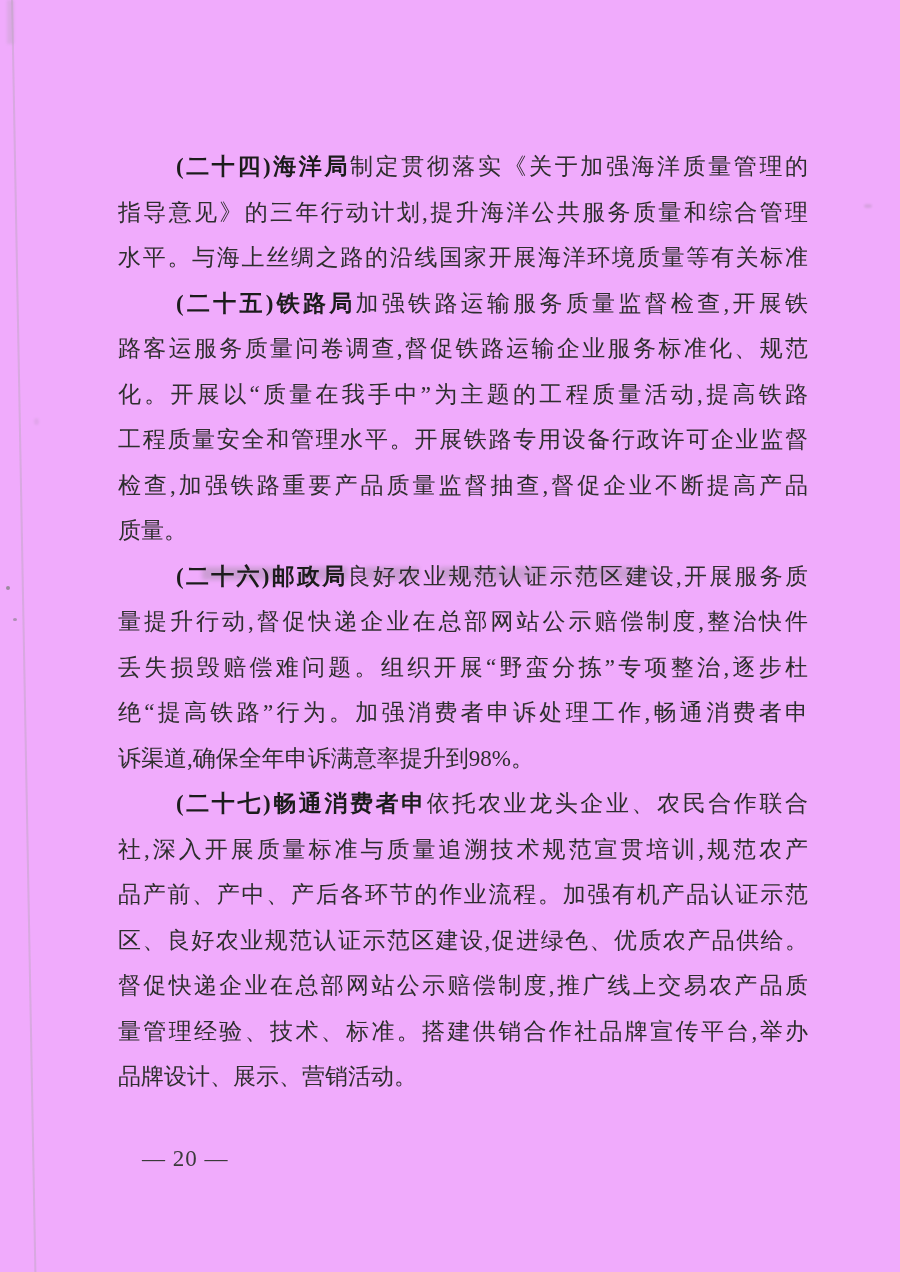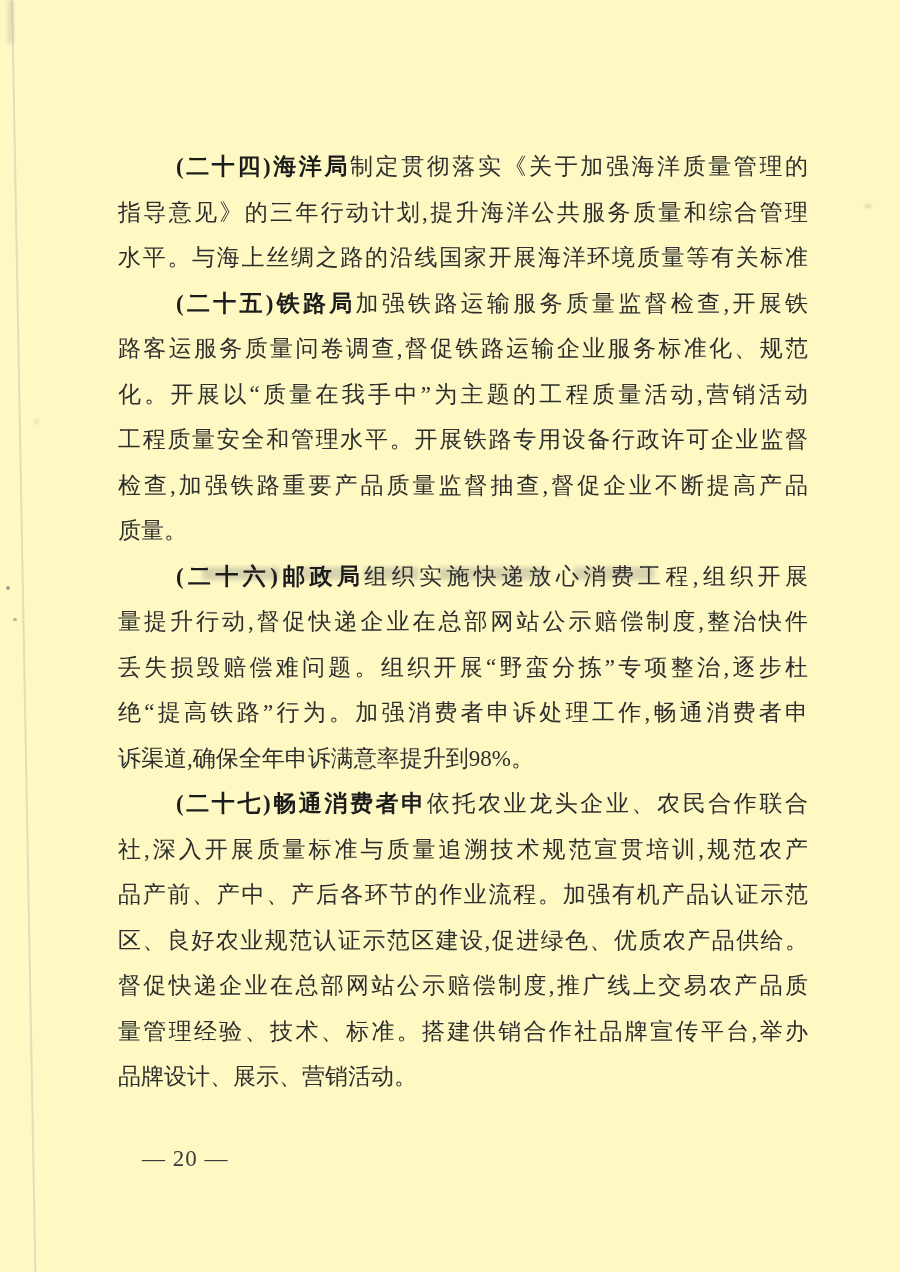--- a/index.html
+++ b/index.html
@@ -4,21 +4,21 @@
 <style>
   html, body {
     margin: 0;
     padding: 0;
     background: #fcfcfb;
   }
   .page {
     position: relative;
     width: 900px;
     height: 1272px;
-    background: #fef9c3;
+    background: #f0abfc;
     overflow: hidden;
     font-family: "Liberation Serif", "DejaVu Serif", serif;
   }
   
   .text-column {
     position: absolute;
     left: 118px;
     top: 144px;
     width: 690px;
     color: #2e2e2e;
@@ -122,28 +122,28 @@
 
     <div class="paragraph">
       <div class="line first"><span class="para-label">(二十四)海洋局</span><span class="para-text">制定贯彻落实《关于加强海洋质量管理的</span></div>
       <div class="line">指导意见》的三年行动计划,提升海洋公共服务质量和综合管理</div>
       <div class="line">水平。与海上丝绸之路的沿线国家开展海洋环境质量等有关标准</div>
     </div>
 
     <div class="paragraph">
       <div class="line first"><span class="para-label">(二十五)铁路局</span><span class="para-text">加强铁路运输服务质量监督检查,开展铁</span></div>
       <div class="line">路客运服务质量问卷调查,督促铁路运输企业服务标准化、规范</div>
-      <div class="line">化。开展以“质量在我手中”为主题的工程质量活动,营销活动</div>
+      <div class="line">化。开展以“质量在我手中”为主题的工程质量活动,提高铁路</div>
       <div class="line">工程质量安全和管理水平。开展铁路专用设备行政许可企业监督</div>
       <div class="line">检查,加强铁路重要产品质量监督抽查,督促企业不断提高产品</div>
       <div class="line end">质量。</div>
     </div>
 
     <div class="paragraph">
-      <div class="line first"><span class="para-label">(二十六)邮政局</span><span class="para-text">组织实施快递放心消费工程,组织开展</span></div>
+      <div class="line first"><span class="para-label">(二十六)邮政局</span><span class="para-text">良好农业规范认证示范区建设,开展服务质</span></div>
       <div class="line">量提升行动,督促快递企业在总部网站公示赔偿制度,整治快件</div>
       <div class="line">丢失损毁赔偿难问题。组织开展“野蛮分拣”专项整治,逐步杜</div>
       <div class="line">绝“提高铁路”行为。加强消费者申诉处理工作,畅通消费者申</div>
       <div class="line end">诉渠道,确保全年申诉满意率提升到98%。</div>
     </div>
 
     <div class="paragraph">
       <div class="line first"><span class="para-label">(二十七)畅通消费者申</span><span class="para-text">依托农业龙头企业、农民合作联合</span></div>
       <div class="line">社,深入开展质量标准与质量追溯技术规范宣贯培训,规范农产</div>
       <div class="line">品产前、产中、产后各环节的作业流程。加强有机产品认证示范</div>

